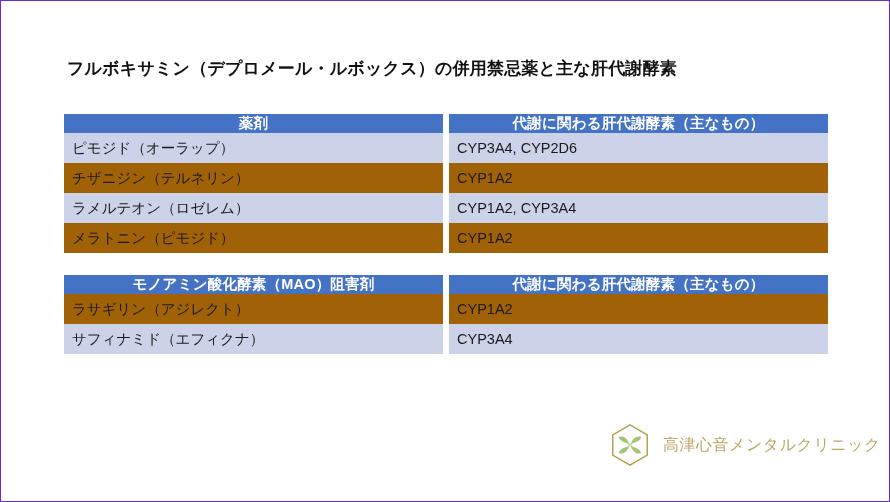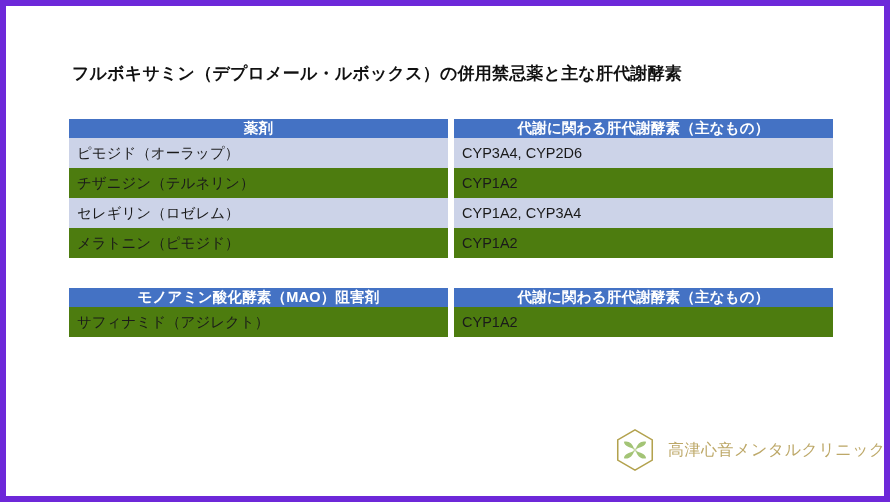--- a/index.html
+++ b/index.html
@@ -9,21 +9,21 @@
     background: #ffffff;
   }
   body {
     font-family: "Liberation Sans", "DejaVu Sans", sans-serif;
   }
   .page {
     position: relative;
     width: 890px;
     height: 502px;
     background: #ffffff;
-    border: 6px solid #6d28d9;
+    border: 1px solid #6d28d9;
     box-sizing: border-box;
     overflow: hidden;
   }
 
   
   .title {
     position: absolute;
     left: 66px;
     top: 56px;
     font-size: 17px;
@@ -33,21 +33,21 @@
     white-space: nowrap;
   }
 
   
   .table-block {
     position: absolute;
     left: 63px;
     width: 764px;
   }
   #table-1 { top: 113px; }
-  #table-2 { top: 282px; }
+  #table-2 { top: 274px; }
 
   .tbl {
     width: 100%;
     border-collapse: separate;
     border-spacing: 0;
     table-layout: fixed;
   }
   .tbl col.c1 { width: 379px; }
   .tbl col.gap { width: 6px; }
   .tbl col.c2 { width: 379px; }
@@ -73,21 +73,21 @@
   .tbl td {
     height: 30px;
     padding: 0 0 0 8px;
     font-size: 14.5px;
     color: #1a1a1a;
     vertical-align: middle;
     white-space: nowrap;
     margin-left: 37px;
   }
   .tbl tr.odd td.cell  { background: #ccd3e8; }
-  .tbl tr.even td.cell { background: #4d7c0f; }
+  .tbl tr.even td.cell { background: #a16207; }
 
   
   .brand {
     position: absolute;
     left: 606px;
     top: 421px;
     display: flex;
     align-items: center;
     gap: 10px;
   }
@@ -129,21 +129,21 @@
           <td class="cell">ピモジド（オーラップ）</td>
           <td class="spacer"></td>
           <td class="cell">CYP3A4, CYP2D6</td>
         </tr>
         <tr class="even">
           <td class="cell">チザニジン（テルネリン）</td>
           <td class="spacer"></td>
           <td class="cell">CYP1A2</td>
         </tr>
         <tr class="odd">
-          <td class="cell">セレギリン（ロゼレム）</td>
+          <td class="cell">ラメルテオン（ロゼレム）</td>
           <td class="spacer"></td>
           <td class="cell">CYP1A2, CYP3A4</td>
         </tr>
         <tr class="even">
           <td class="cell">メラトニン（ピモジド）</td>
           <td class="spacer"></td>
           <td class="cell">CYP1A2</td>
         </tr>
       </tbody>
     </table>
@@ -158,23 +158,28 @@
         </colgroup>
       <thead>
         <tr>
           <th>モノアミン酸化酵素（MAO）阻害剤</th>
           <th class="spacer"></th>
           <th>代謝に関わる肝代謝酵素（主なもの）</th>
         </tr>
       </thead>
       <tbody>
         <tr class="even">
-          <td class="cell">サフィナミド（アジレクト）</td>
+          <td class="cell">ラサギリン（アジレクト）</td>
           <td class="spacer"></td>
           <td class="cell">CYP1A2</td>
+        </tr>
+        <tr class="odd">
+          <td class="cell">サフィナミド（エフィクナ）</td>
+          <td class="spacer"></td>
+          <td class="cell">CYP3A4</td>
         </tr>
       </tbody>
     </table>
   </div>
 
   <div class="brand">
     <svg class="brand-mark" viewBox="0 0 48 48">
       <polygon points="24,3 42,13.5 42,34.5 24,45 6,34.5 6,13.5" fill="none" stroke="#b3a24e" stroke-width="1.6"></polygon>
       <g fill="#9cbf6b" opacity="0.92">
         <path d="M23.2 23.2 C18.8 20.6 13.2 21.0 12.4 15.4 C17.6 14.0 21.6 17.4 23.2 23.2 Z"></path>

